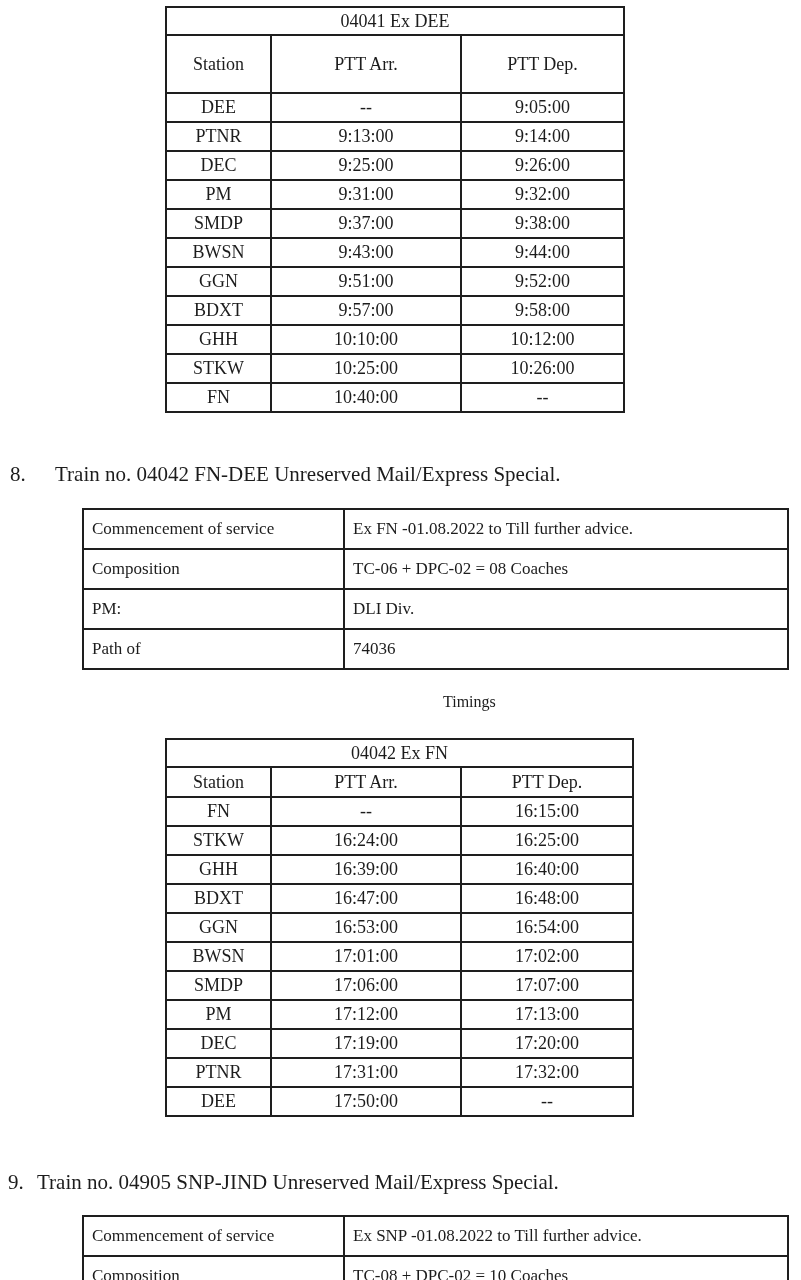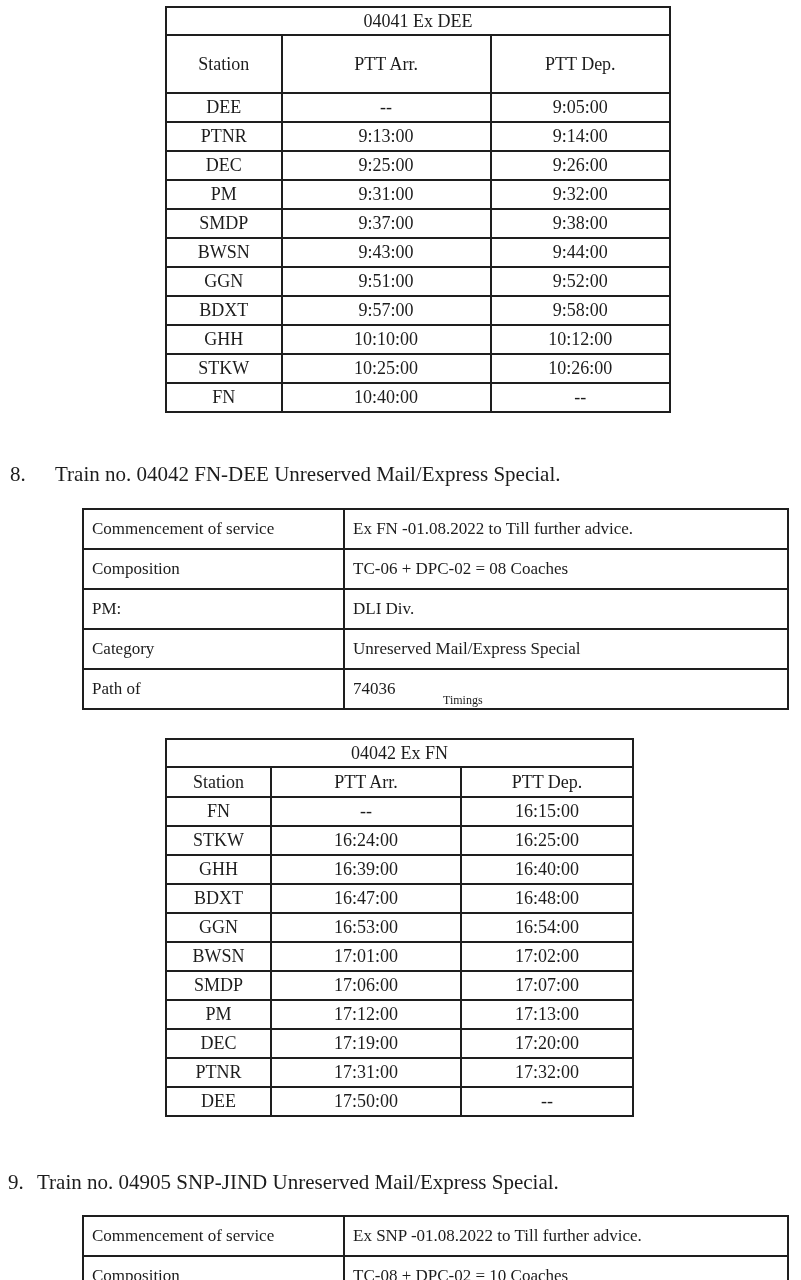--- a/index.html
+++ b/index.html
@@ -37,26 +37,26 @@
     vertical-align:middle;
     text-align:left;
     padding-left:8px;
   }
 
   .heading { font-size:21px; white-space:nowrap; }
   .heading .num { display:inline-block; }
   .h8 .num { width:45px; }
   .h9 .num { width:29px; }
 
-  .timings-label { font-size:12px;text-align:right; }
+  .timings-label { font-size:16px;text-align:right; }
 </style>
 </head>
 <body>
 
-<div class="abs" style="left:165px; top:6px; width:506px;">
+<div class="abs" style="left:165px; top:6px; width:458px;">
   <table class="tt">
     <colgroup>
         <col style="width:105px">
         <col style="width:190px">
         <col style="width:163px">
       </colgroup>
     <thead>
       <tr class="title-row">
         <td colspan="3">04041 Ex DEE</td>
       </tr>
@@ -143,24 +143,20 @@
         </tr>
         <tr>
           <td>Composition</td>
           <td>TC-06 + DPC-02 = 08 Coaches</td>
         </tr>
         <tr>
           <td>PM:</td>
           <td>DLI Div.</td>
         </tr>
         <tr>
-          <td>Category</td>
-          <td>Unreserved Mail/Express Special</td>
-        </tr>
-        <tr>
           <td>Path of</td>
           <td>74036</td>
         </tr>
       </tbody>
   </table>
 </div>
 
 <div class="abs timings-label" style="left:443px; top:693px;">Timings</div>
 
 <div class="abs" style="left:165px; top:738px; width:414px;">

